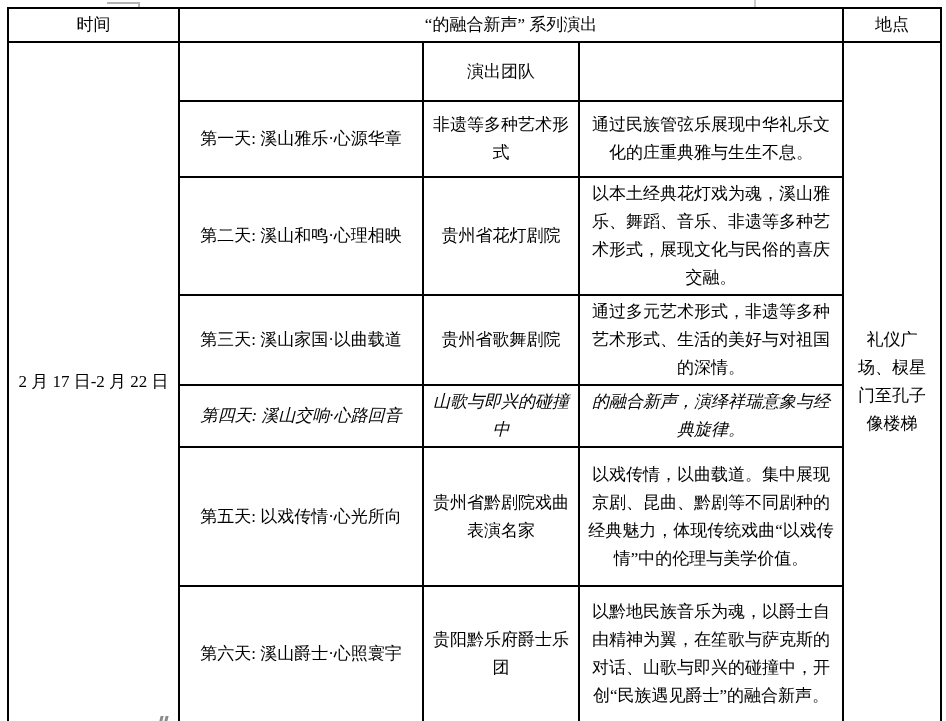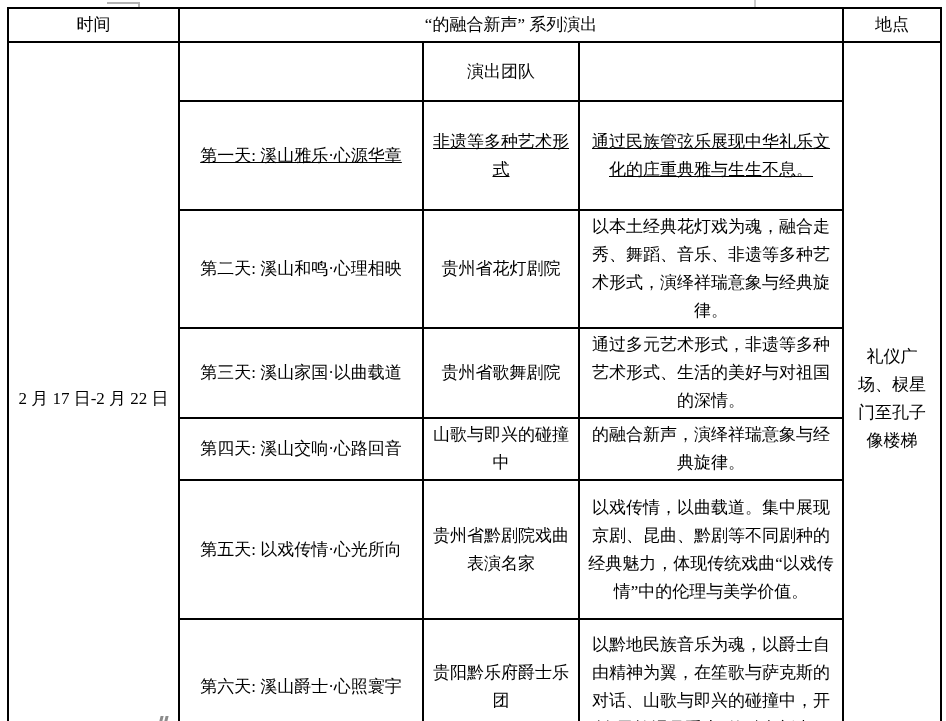--- a/index.html
+++ b/index.html
@@ -89,39 +89,39 @@
     </tr>
 
     <tr style="height:59px;">
       <td class="time-cell" rowspan="7">2 月 17 日-2 月 22 日</td>
       <td></td>
       <td>演出团队</td>
       <td></td>
       <td class="loc-cell" rowspan="7">礼仪广场、棂星门至孔子像楼梯</td>
     </tr>
 
-    <tr style="height:109px;text-decoration:underline;">
+    <tr style="height:76px;">
       <td>第一天: 溪山雅乐·心源华章</td>
       <td>非遗等多种艺术形式</td>
       <td class="desc-cell">通过民族管弦乐展现中华礼乐文化的庄重典雅与生生不息。</td>
     </tr>
 
     <tr style="height:112px;">
       <td>第二天: 溪山和鸣·心理相映</td>
       <td>贵州省花灯剧院</td>
-      <td class="desc-cell">以本土经典花灯戏为魂，融合走秀、舞蹈、音乐、非遗等多种艺术形式，演绎祥瑞意象与经典旋律。</td>
+      <td class="desc-cell">以本土经典花灯戏为魂，溪山雅乐、舞蹈、音乐、非遗等多种艺术形式，展现文化与民俗的喜庆交融。</td>
     </tr>
 
     <tr style="height:81px;">
       <td>第三天: 溪山家国·以曲载道</td>
       <td>贵州省歌舞剧院</td>
       <td class="desc-cell">通过多元艺术形式，非遗等多种艺术形式、生活的美好与对祖国的深情。</td>
     </tr>
 
-    <tr style="height:60px;">
+    <tr style="height:60px;font-style:italic;">
       <td>第四天: 溪山交响·心路回音</td>
       <td>山歌与即兴的碰撞中</td>
       <td class="desc-cell">的融合新声，演绎祥瑞意象与经典旋律。</td>
     </tr>
 
     <tr style="height:139px;">
       <td>第五天: 以戏传情·心光所向</td>
       <td>贵州省黔剧院戏曲表演名家</td>
       <td class="desc-cell">以戏传情，以曲载道。集中展现京剧、昆曲、黔剧等不同剧种的经典魅力，体现传统戏曲“以戏传情”中的伦理与美学价值。</td>
     </tr>

